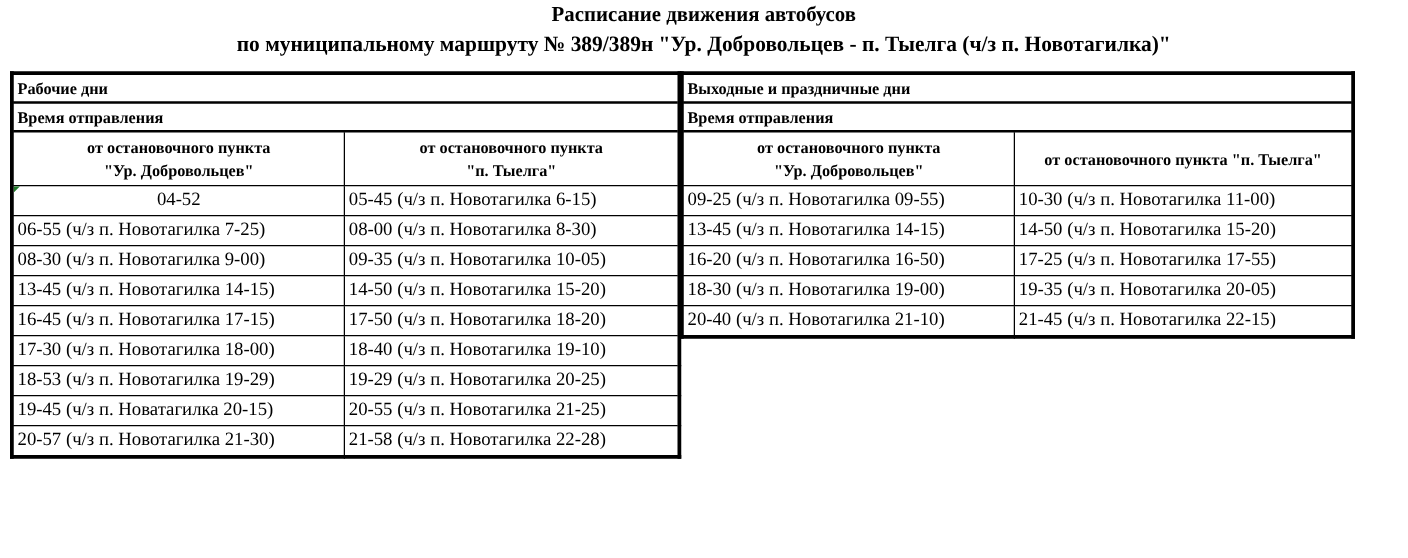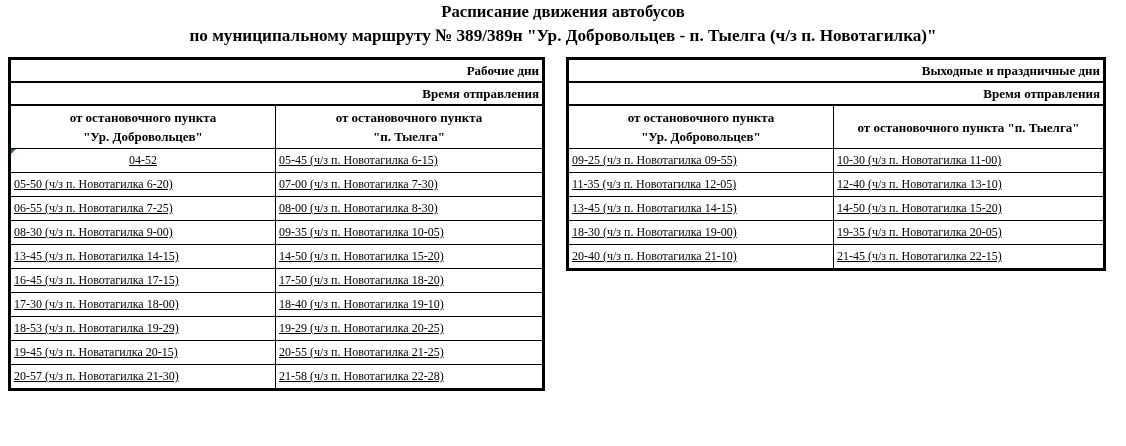--- a/index.html
+++ b/index.html
@@ -17,36 +17,36 @@
     table.sched {
       position: absolute; border-collapse: collapse;
       border: 3px solid #000; table-layout: fixed;
     }
     table.sched td {
       border: 1px solid #000; padding: 0 3px; white-space: nowrap;
       overflow: hidden; vertical-align: middle; position: relative;
     }
     table.sched tr.band td {
       border-bottom: 2px solid #000; font-weight: bold; font-size: 13px;
-      text-align: right; height: 21px;
+      text-align: left; height: 21px;
     }
     table.sched tr.colhead td {
       font-weight: bold; font-size: 13px; text-align: center;
       height: 42px; line-height: 19px;
     }
     table.sched tr.data td {
-      font-size: 12px; height: 23px; line-height: 23px; padding-left: 3px; text-decoration: underline;
+      font-size: 15px; height: 23px; line-height: 23px; padding-left: 3px;
     }
     table.sched tr.data td.center { text-align: center; }
     .corner-mark {
       position: absolute; left: 0; top: 0; width: 0; height: 0;
       border-top: 5px solid #1f7a2a; border-right: 5px solid transparent;
     }
     #left-table { left: 8px; top: 57px; width: 537px; }
-    #right-table { left: 566px; top: 57px; width: 540px; }
+    #right-table { left: 544px; top: 57px; width: 540px; }
     #left-table col.c1 { width: 266px; }
     #left-table col.c2 { width: 268px; }
     #right-table col.c1 { width: 266px; }
     #right-table col.c2 { width: 271px; }
   </style>
 </head>
 <body>
 
 <div class="title t1">Расписание движения автобусов</div>
 <div class="title t2">по муниципальному маршруту № 389/389н "Ур. Добровольцев - п. Тыелга (ч/з п. Новотагилка)"</div>
@@ -69,24 +69,20 @@
         <div>"Ур. Добровольцев"</div>
       </td>
       <td>
         <div>от остановочного пункта</div>
         <div>"п. Тыелга"</div>
       </td>
     </tr>
   <tr class="data">
         <td class="center"><span class="corner-mark"></span>04-52</td>
         <td>05-45 (ч/з п. Новотагилка 6-15)</td>
-      </tr>
-      <tr class="data">
-        <td>05-50 (ч/з п. Новотагилка 6-20)</td>
-        <td>07-00 (ч/з п. Новотагилка 7-30)</td>
       </tr>
       <tr class="data">
         <td>06-55 (ч/з п. Новотагилка 7-25)</td>
         <td>08-00 (ч/з п. Новотагилка 8-30)</td>
       </tr>
       <tr class="data">
         <td>08-30 (ч/з п. Новотагилка 9-00)</td>
         <td>09-35 (ч/з п. Новотагилка 10-05)</td>
       </tr>
       <tr class="data">
@@ -133,26 +129,26 @@
         <div>от остановочного пункта</div>
         <div>"Ур. Добровольцев"</div>
       </td>
       <td>от остановочного пункта "п. Тыелга"</td>
     </tr>
       <tr class="data">
         <td>09-25 (ч/з п. Новотагилка 09-55)</td>
         <td>10-30 (ч/з п. Новотагилка 11-00)</td>
       </tr>
       <tr class="data">
-        <td>11-35 (ч/з п. Новотагилка 12-05)</td>
-        <td>12-40 (ч/з п. Новотагилка 13-10)</td>
+        <td>13-45 (ч/з п. Новотагилка 14-15)</td>
+        <td>14-50 (ч/з п. Новотагилка 15-20)</td>
       </tr>
       <tr class="data">
-        <td>13-45 (ч/з п. Новотагилка 14-15)</td>
-        <td>14-50 (ч/з п. Новотагилка 15-20)</td>
+        <td>16-20 (ч/з п. Новотагилка 16-50)</td>
+        <td>17-25 (ч/з п. Новотагилка 17-55)</td>
       </tr>
       <tr class="data">
         <td>18-30 (ч/з п. Новотагилка 19-00)</td>
         <td>19-35 (ч/з п. Новотагилка 20-05)</td>
       </tr>
       <tr class="data">
         <td>20-40 (ч/з п. Новотагилка 21-10)</td>
         <td>21-45 (ч/з п. Новотагилка 22-15)</td>
       </tr>
     </tbody>

